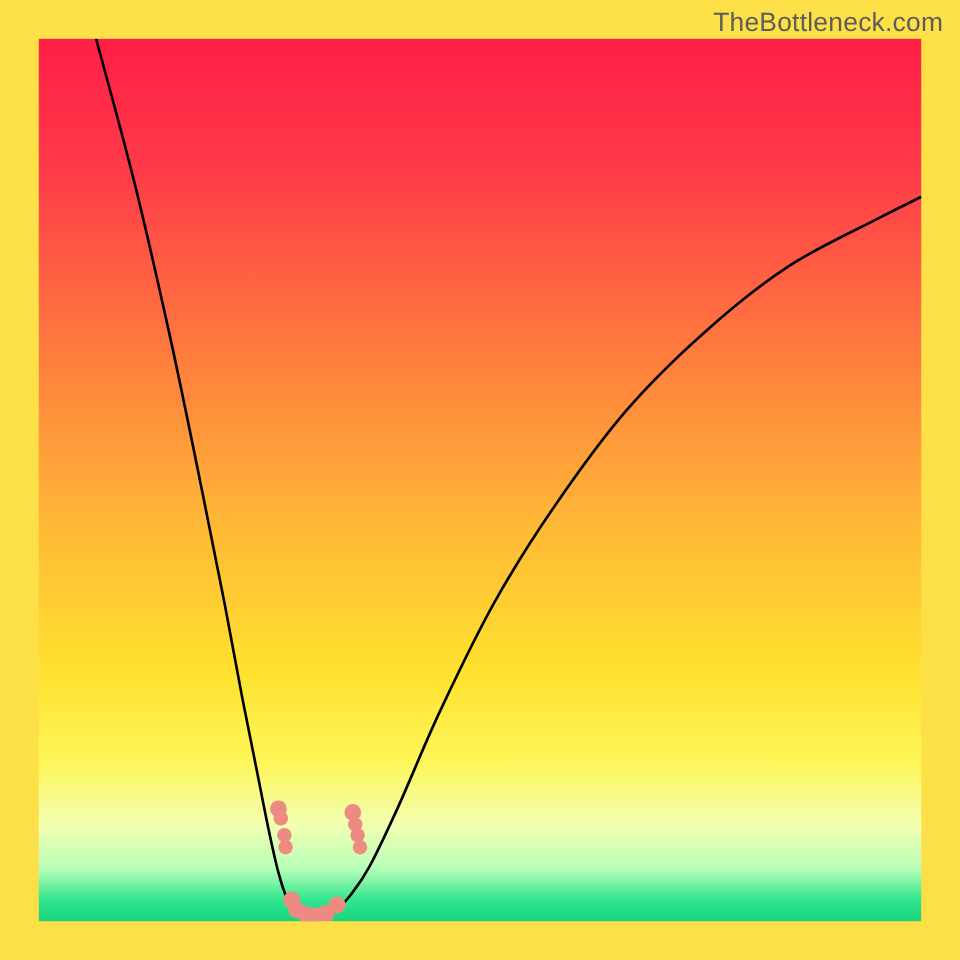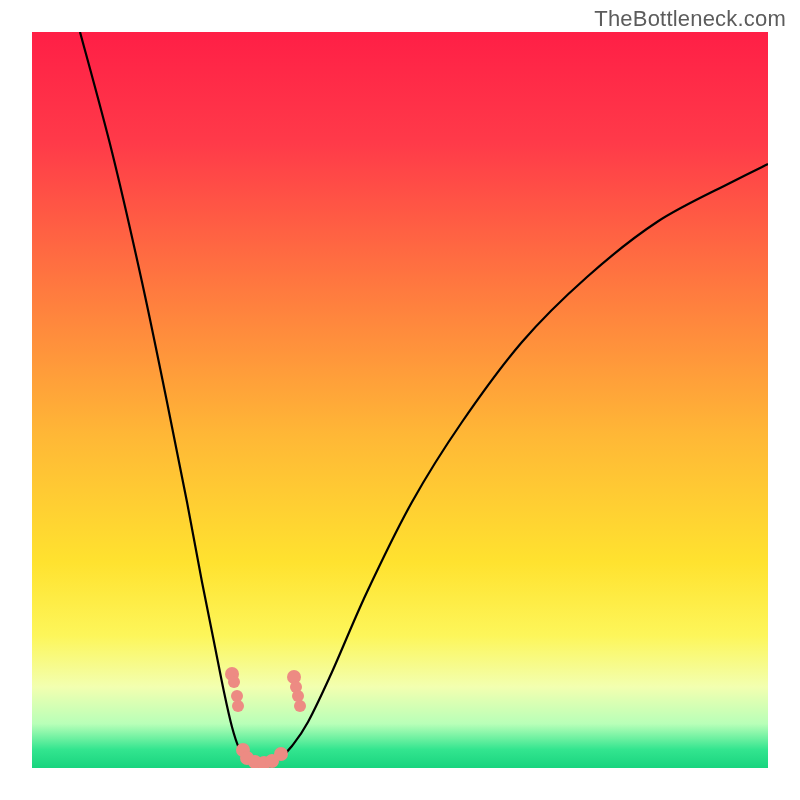--- a/index.html
+++ b/index.html
@@ -10,21 +10,21 @@
     overflow: hidden;
     background: #000;
     font-family: Arial, Helvetica, sans-serif;
   }
   .frame {
     position: absolute;
     left: 0;
     top: 0;
     width: 800px;
     height: 800px;
-    background: #ffffff;
+    background: #fde047;
   }
   .watermark {
     position: absolute;
     top: 6px;
     right: 14px;
     color: #5c5c5c;
     font-size: 22px;
     font-weight: 500;
     letter-spacing: 0.2px;
     user-select: none;

